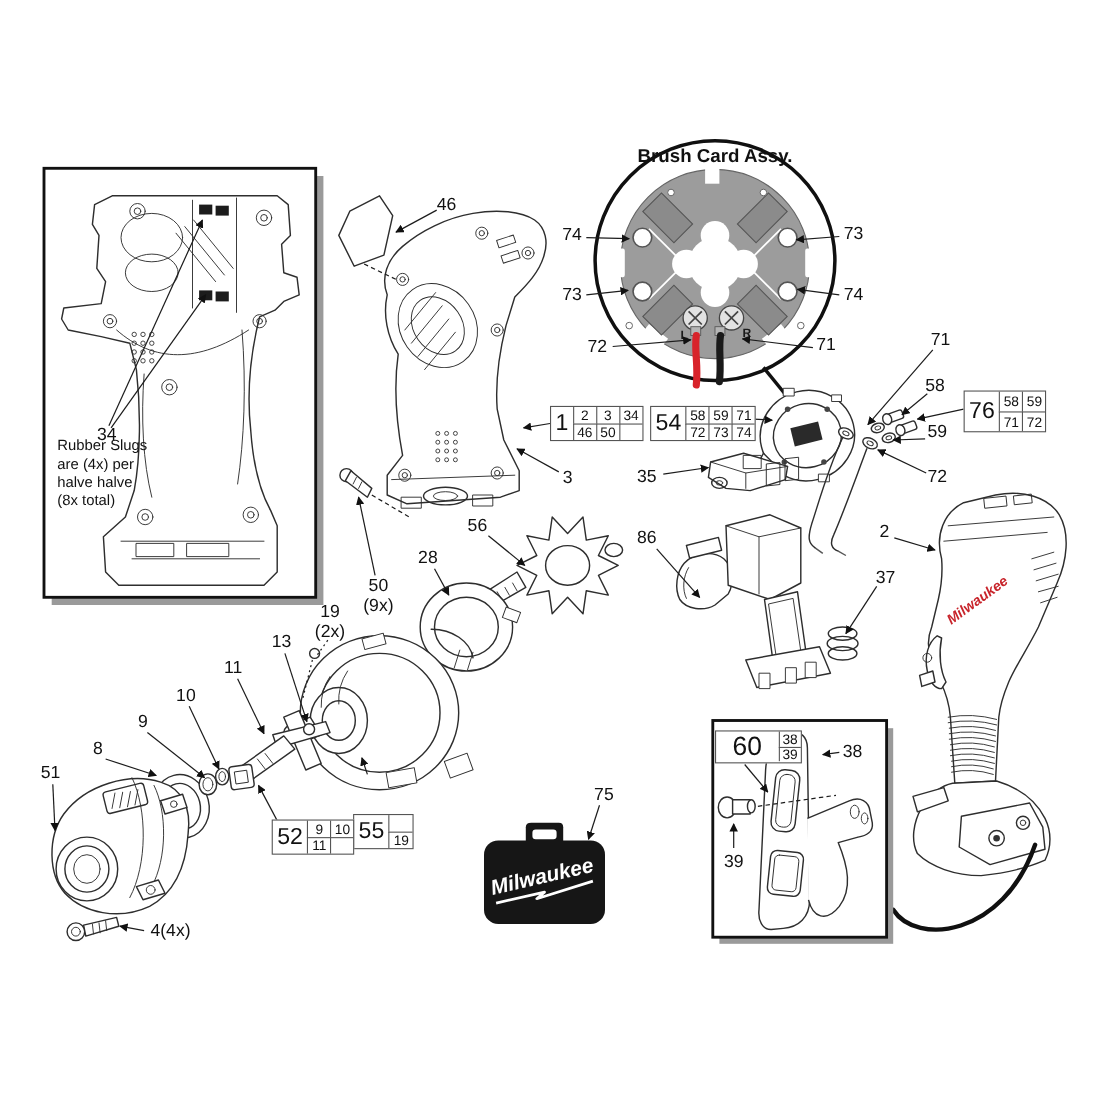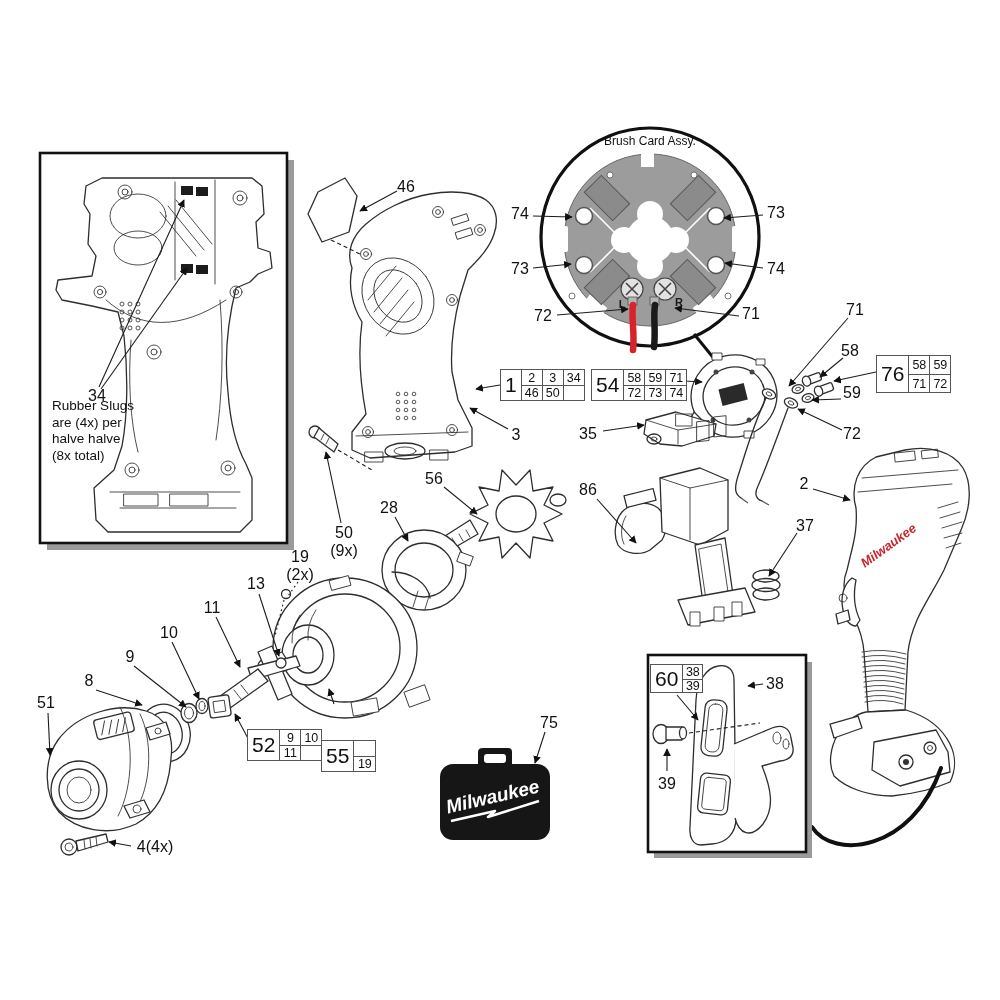--- a/index.html
+++ b/index.html
@@ -1,26 +1,26 @@
 <!DOCTYPE html>
 <html><head>
 <meta charset="utf-8">
 <style>
   html,body{margin:0;padding:0}
   body{width:1000px;height:1000px;background:#fff;position:relative;overflow:hidden;
        font-family:"Liberation Sans",sans-serif;color:#111}
   svg.art{position:absolute;left:0;top:0;z-index:1}
   .lbl{position:absolute;transform:translate(-50%,-50%);font-size:16px;color:#111;
        white-space:nowrap;z-index:4;line-height:1.12;text-align:center}
-  .lbl.bold{font-weight:normal;font-size:12px}
+  .lbl.bold{font-weight:bold;font-size:17px}
   .note{position:absolute;left:93px;top:431px;transform:translate(-50%,-50%);text-align:left;
         font-size:13.5px;line-height:1.24;z-index:4;white-space:nowrap}
   .ptable{position:absolute;display:flex;background:#fff;border:1.4px solid #555;z-index:4;align-items:stretch}
   .pkey{display:flex;align-items:center;justify-content:center;font-size:21px;padding:0 4px;color:#111}
-  .pkey.small{font-size:21px;padding:0 4px}
+  .pkey.small{font-size:24px;padding:0 15px}
   .pgrid{display:grid}
   .cols3{grid-template-columns:repeat(3,21px);grid-auto-rows:15px}
   .cols2{grid-template-columns:repeat(2,21px);grid-auto-rows:15px}
   .cols1{grid-template-columns:22px;grid-auto-rows:15px}
   .cols1.short{grid-template-columns:20px;grid-auto-rows:13.5px}
   .pcell{border-left:1px solid #555;font-size:12.5px;display:flex;align-items:center;
          justify-content:center;color:#111}
   .pcell.r2{border-top:1px solid #555}
 </style>
 </head>
@@ -541,21 +541,21 @@
 </div>
 
 <div class="ptable" style="left:321px;top:740px">
   <div class="pkey">55</div>
   <div class="pgrid cols1">
     <div class="pcell"></div>
     <div class="pcell r2">19</div>
   </div>
 </div>
 
-<div class="ptable" style="left:247px;top:729px">
+<div class="ptable" style="left:247px;top:745px">
   <div class="pkey">52</div>
   <div class="pgrid cols2">
     <div class="pcell">9</div>
     <div class="pcell">10</div>
     <div class="pcell r2">11</div>
     <div class="pcell r2"></div>
   </div>
 </div>
 
 <div class="ptable" style="left:650px;top:664px;z-index:5">

